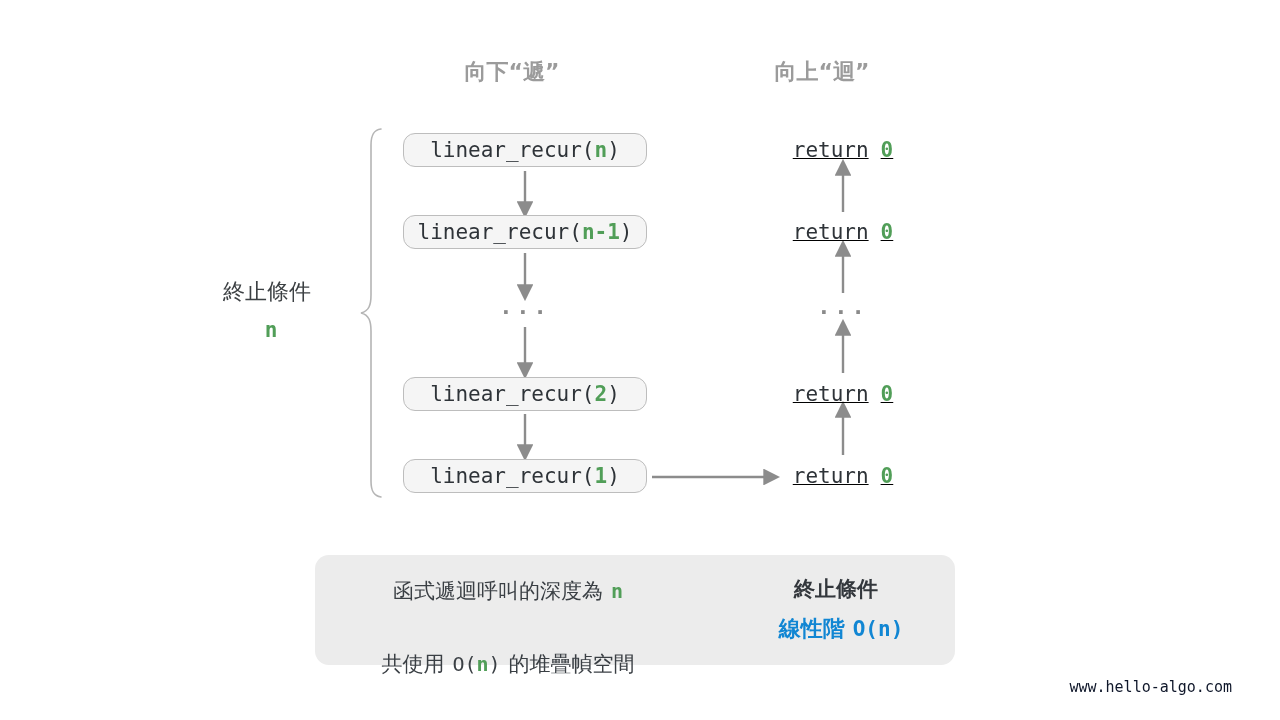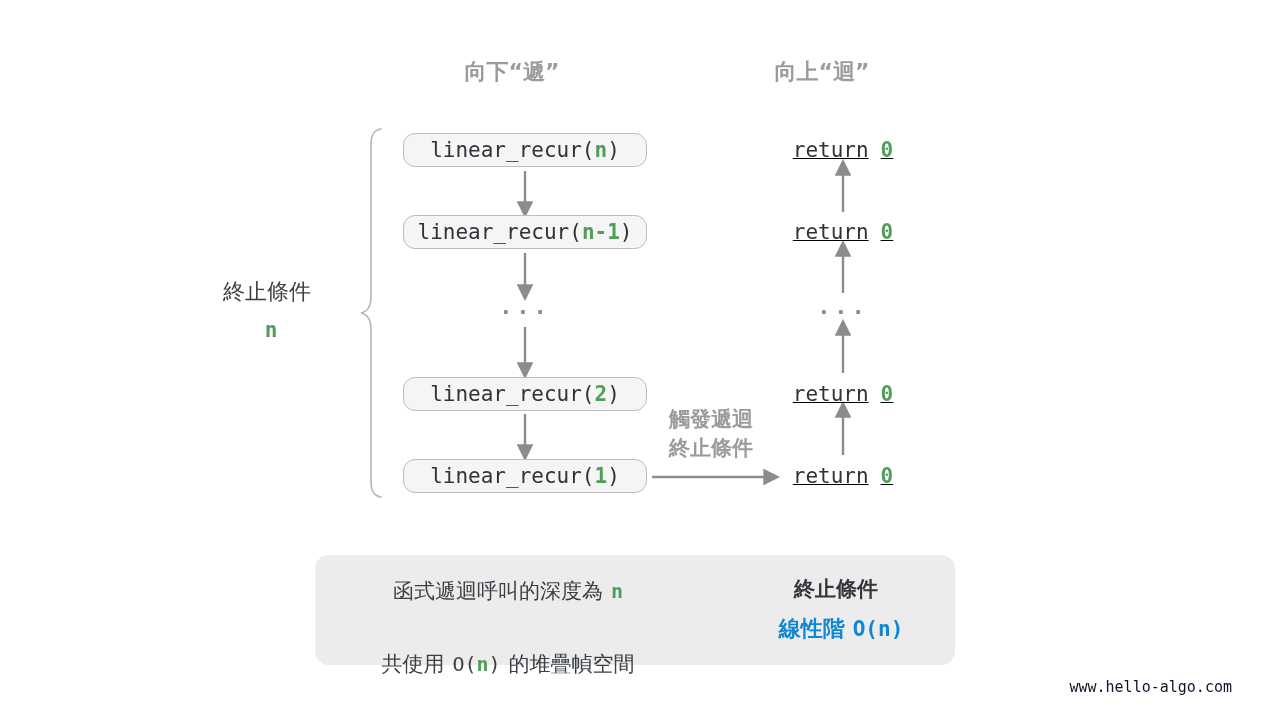--- a/index.html
+++ b/index.html
@@ -117,24 +117,20 @@
   <div class="abs center return-row" style="left:843px; top:394px;">
     <span class="code">return</span><span class="code green" style="margin-left:12px;">0</span>
   </div>
   <div class="abs center return-row" style="left:843px; top:476px;">
     <span class="code">return</span><span class="code green" style="margin-left:12px;">0</span>
   </div>
 
   <div class="abs center depth-label" style="left:267px; top:292px;">終止條件</div>
   <div class="abs center depth-n" style="left:271px; top:330px;">n</div>
 
-  <div class="abs center term-note" style="left:711px; top:434px;">
-    <div>觸發遞迴</div>
-    <div>終止條件</div>
-  </div>
 
   <div class="abs summary-box"></div>
 
   <div class="abs center sum-line" style="left:508px; top:591px;">
     <span>函式遞迴呼叫的深度為</span>
     <span class="sum-mono green gap-l">n</span>
   </div>
   <div class="abs center sum-line" style="left:508px; top:664px;">
     <span class="gap-r">共使用</span>
     <span class="sum-mono">O(</span>

